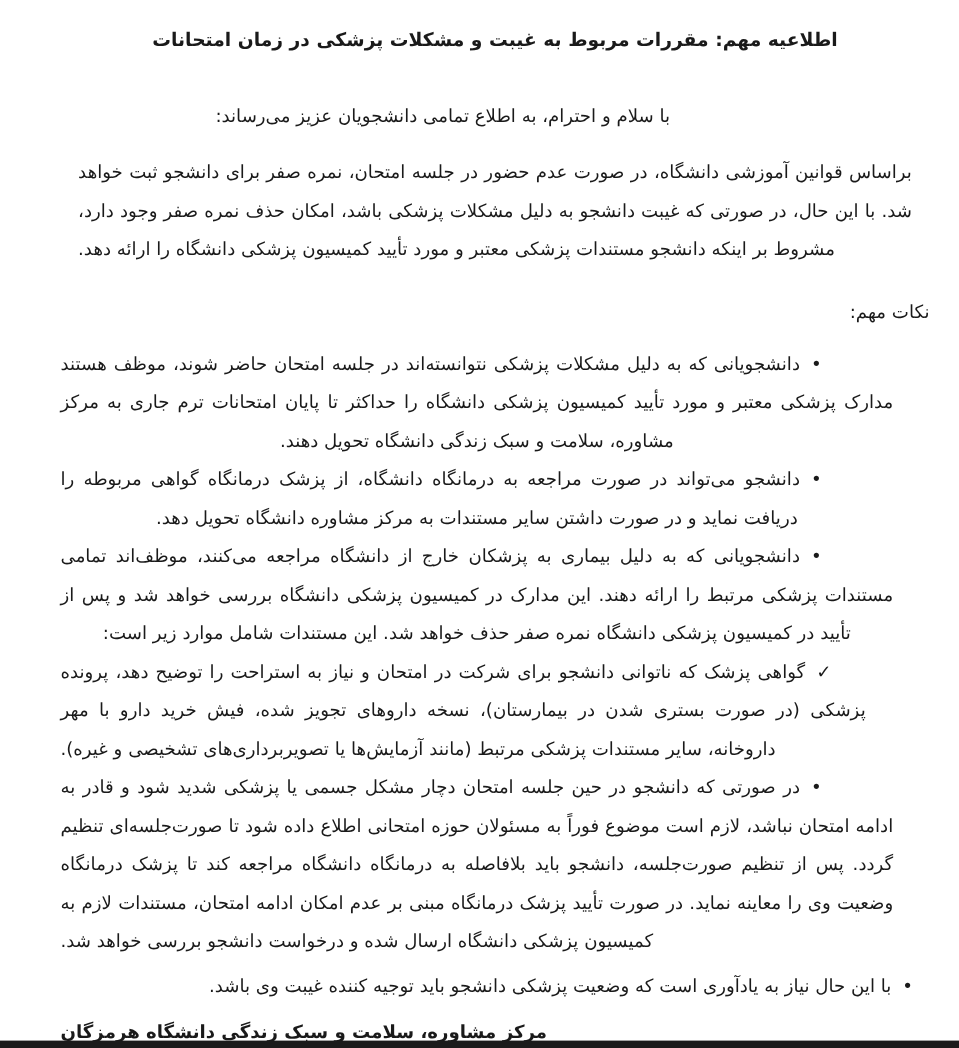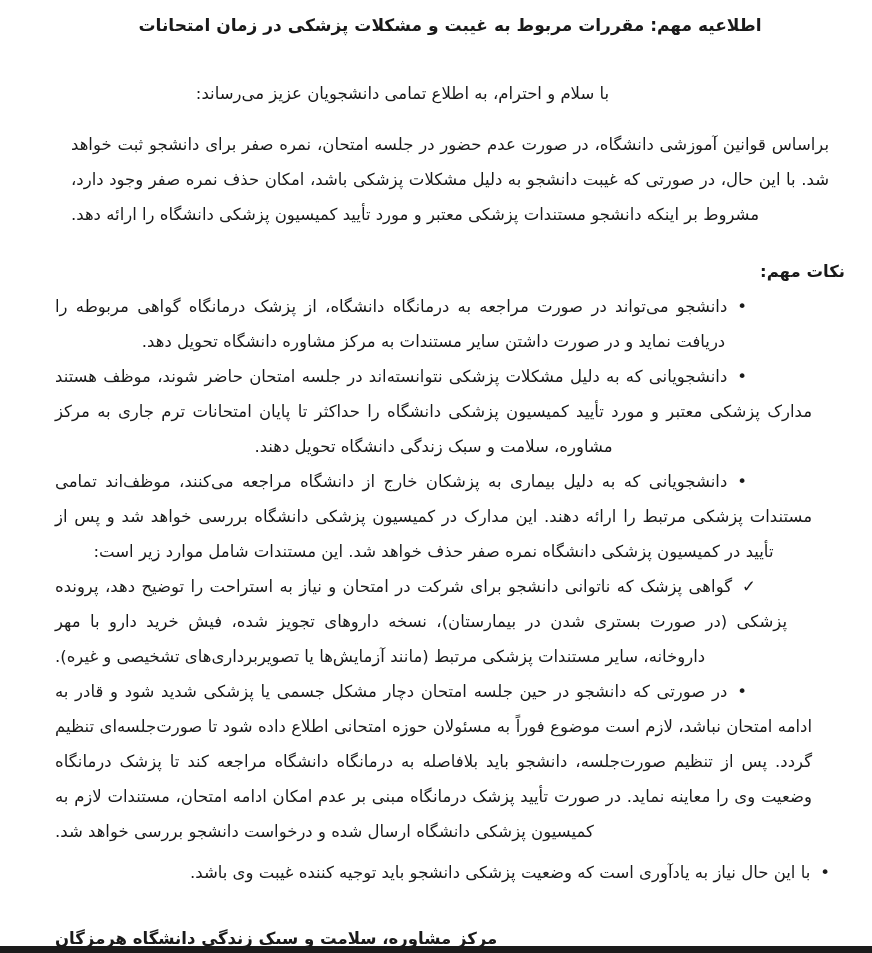--- a/index.html
+++ b/index.html
@@ -18,40 +18,40 @@
   }
   .doc {
     padding: 6px 27px 0 55px;
     font-size: 16.5px;
     line-height: 35px;
   }
   .title {
     font-size: 17px;
     font-weight: bold;
     text-align: center;
-    margin: 0;
+    margin: 12px;
     padding-top: 4px;
     line-height: 30px;
   }
   .greeting {
     margin: 36px 0 0 0;
     text-align: center;
     padding-right: 95px;
   }
   .para {
     margin: 16px;
     text-align: justify;
   }
   .intro {
     text-align-last: left;
   }
   .notes-heading {
     font-size: 16.5px;
-    font-weight: bold;
-    margin: 22px 0 0 0;
+    font-weight: normal;
+    margin: 22px 0 12px 0;
     line-height: 35px;
     text-align: right;
   }
   .bullet {
     margin: 0 33px 0 0;
     text-align: justify;
     text-indent: 65px;
   }
   .check {
     margin: 0 58px 0 0;
@@ -96,25 +96,25 @@
 
   <h1 class="title">اطلاعیه مهم: مقررات مربوط به غیبت و مشکلات پزشکی در زمان امتحانات</h1>
 
   <p class="greeting">با سلام و احترام، به اطلاع تمامی دانشجویان عزیز می‌رساند:</p>
 
   <p class="para intro">براساس قوانین آموزشی دانشگاه، در صورت عدم حضور در جلسه امتحان، نمره صفر برای دانشجو ثبت خواهد شد. با این حال، در صورتی که غیبت دانشجو به دلیل مشکلات پزشکی باشد، امکان حذف نمره صفر وجود دارد، مشروط بر اینکه دانشجو مستندات پزشکی معتبر و مورد تأیید کمیسیون پزشکی دانشگاه را ارائه دهد.</p>
 
   <h2 class="notes-heading">نکات مهم:</h2>
 
   <div class="bullet center-last">
-    <span class="marker">•</span><span>دانشجو می‌تواند در صورت مراجعه به درمانگاه دانشگاه، از پزشک درمانگاه گواهی مربوطه را دریافت نماید و در صورت داشتن سایر مستندات به مرکز مشاوره دانشگاه تحویل دهد.</span>
+    <span class="marker">•</span><span>دانشجویانی که به دلیل مشکلات پزشکی نتوانسته‌اند در جلسه امتحان حاضر شوند، موظف هستند مدارک پزشکی معتبر و مورد تأیید کمیسیون پزشکی دانشگاه را حداکثر تا پایان امتحانات ترم جاری به مرکز مشاوره، سلامت و سبک زندگی دانشگاه تحویل دهند.</span>
   </div>
 
   <div class="bullet center-last">
-    <span class="marker">•</span><span>دانشجویانی که به دلیل مشکلات پزشکی نتوانسته‌اند در جلسه امتحان حاضر شوند، موظف هستند مدارک پزشکی معتبر و مورد تأیید کمیسیون پزشکی دانشگاه را حداکثر تا پایان امتحانات ترم جاری به مرکز مشاوره، سلامت و سبک زندگی دانشگاه تحویل دهند.</span>
+    <span class="marker">•</span><span>دانشجو می‌تواند در صورت مراجعه به درمانگاه دانشگاه، از پزشک درمانگاه گواهی مربوطه را دریافت نماید و در صورت داشتن سایر مستندات به مرکز مشاوره دانشگاه تحویل دهد.</span>
   </div>
 
   <div class="bullet center-last">
     <span class="marker">•</span><span>دانشجویانی که به دلیل بیماری به پزشکان خارج از دانشگاه مراجعه می‌کنند، موظف‌اند تمامی مستندات پزشکی مرتبط را ارائه دهند. این مدارک در کمیسیون پزشکی دانشگاه بررسی خواهد شد و پس از تأیید در کمیسیون پزشکی دانشگاه نمره صفر حذف خواهد شد. این مستندات شامل موارد زیر است:</span>
   </div>
 
   <div class="bullet check left-last">
     <span class="marker">✓</span><span>گواهی پزشک که ناتوانی دانشجو برای شرکت در امتحان و نیاز به استراحت را توضیح دهد، پرونده پزشکی (در صورت بستری شدن در بیمارستان)، نسخه داروهای تجویز شده، فیش خرید دارو با مهر داروخانه، سایر مستندات پزشکی مرتبط (مانند آزمایش‌ها یا تصویربرداری‌های تشخیصی و غیره).</span>
   </div>
 

